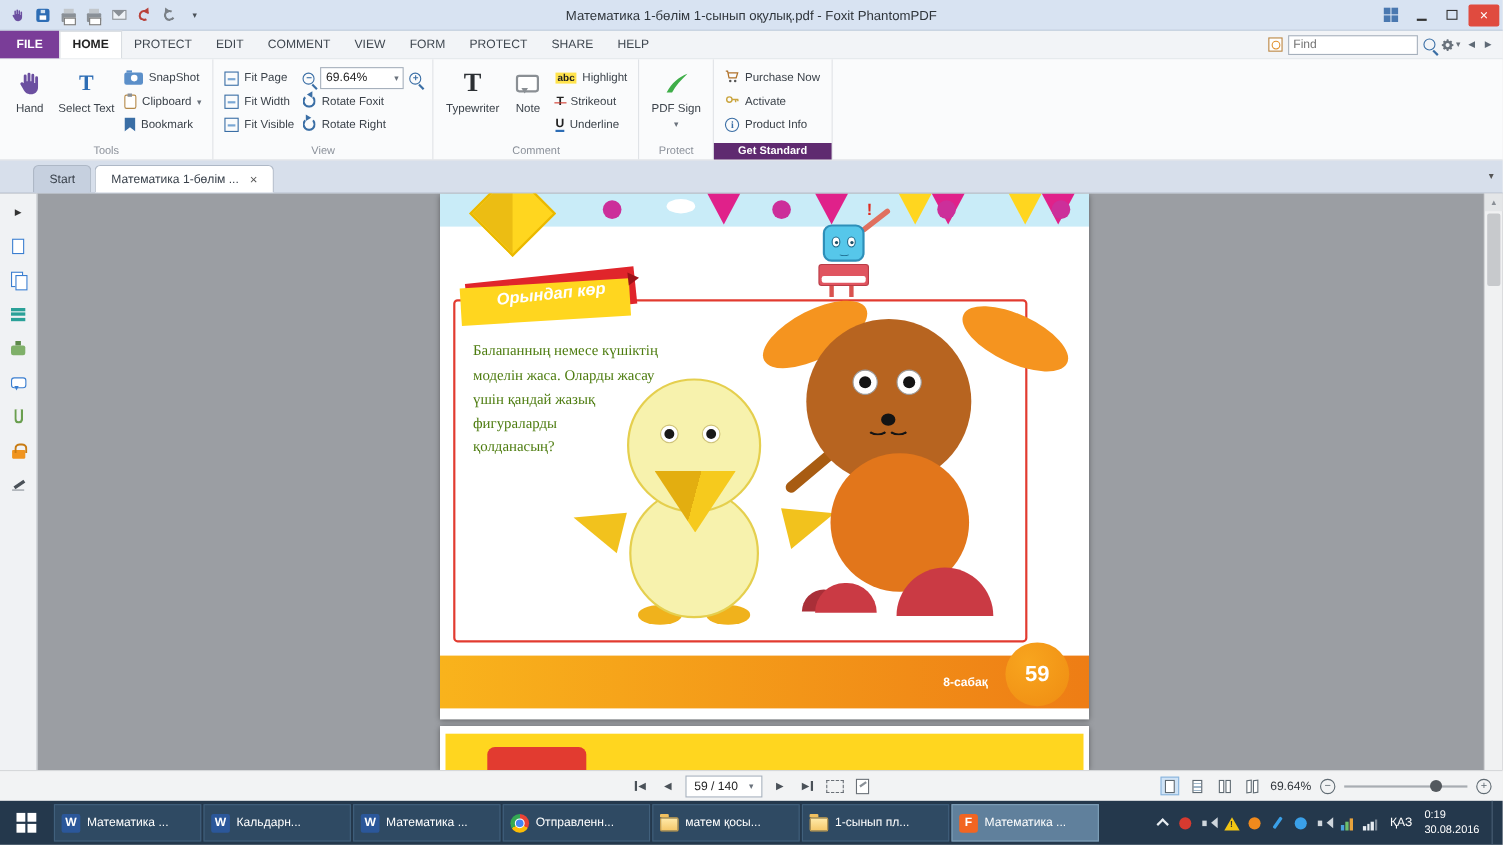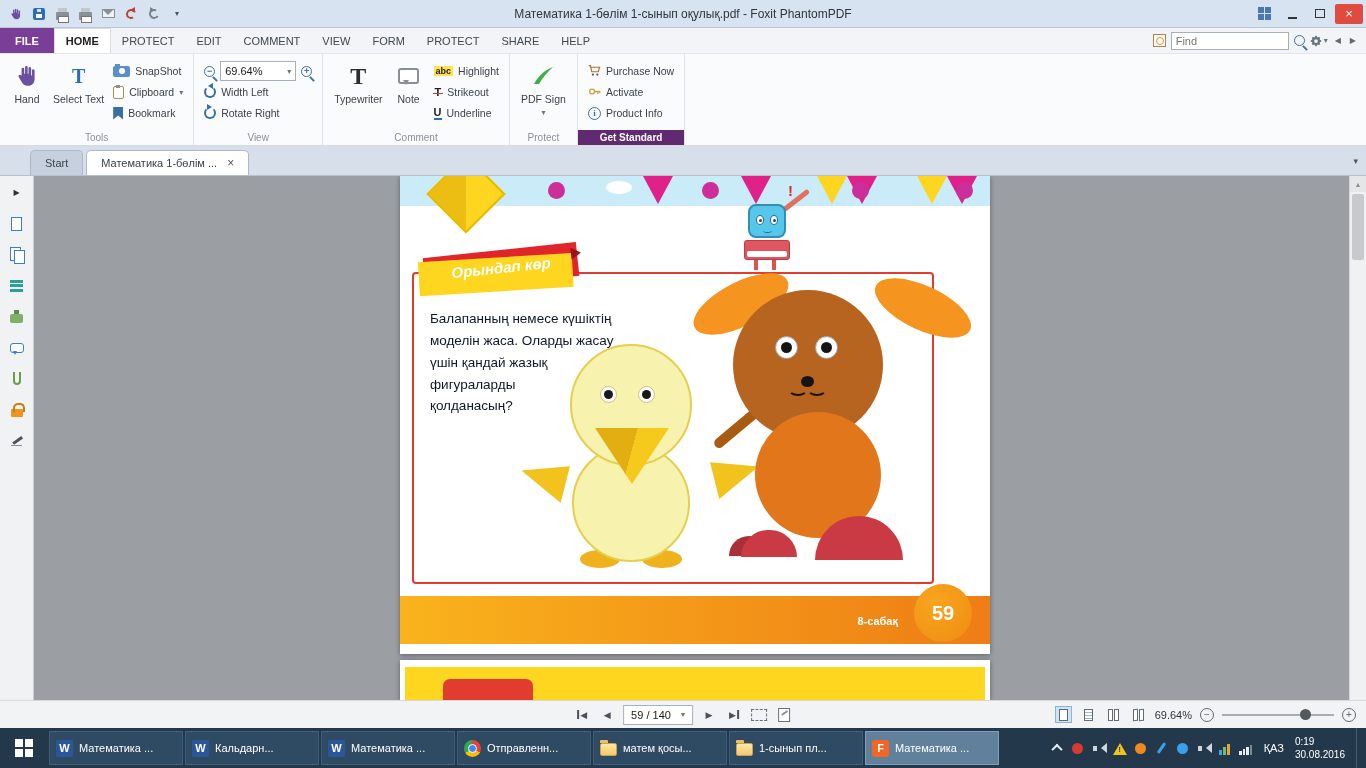--- a/index.html
+++ b/index.html
@@ -135,21 +135,21 @@
 .r-mouth{position:absolute;left:12px;top:21px;width:11px;height:6px;border:1.5px solid transparent;border-bottom-color:#1d6b8e;border-radius:50%;}
 .r-body{position:absolute;left:14px;top:42px;width:46px;height:20px;background:#e05560;border:1px solid #b93c47;border-radius:3px;}
 .r-body::after{content:"";position:absolute;left:2px;bottom:2px;right:2px;height:6px;background:#fff;border-radius:2px;}
 .r-leg{position:absolute;top:62px;width:4px;height:10px;background:#d9534f;}
 .r-leg.l{left:24px;}.r-leg.r{left:42px;}
 
 .redbox{position:absolute;left:12px;top:96px;width:522px;height:312px;border:2px solid var(--c-page-red,#e23b30);border-radius:4px;background:#fff;}
 .banner{position:absolute;left:24px;top:74px;width:154px;height:34px;background:var(--c-banner-red,#e0252b);transform:rotate(-6deg);display:flex;align-items:center;justify-content:center;color:#fff;font-style:italic;font-weight:bold;font-size:15px;z-index:5;}
 .banner::before{content:"";position:absolute;left:-6px;bottom:-7px;width:100%;height:100%;background:var(--c-yellow,#ffd61f);z-index:-1;transform:rotate(2.5deg);}
 .banner::after{content:"";position:absolute;right:-10px;top:5px;border:6px solid transparent;border-left:10px solid #9c1218;}
-.task-text{position:absolute;left:30px;top:132px;width:218px;font-size:13.5px;line-height:1.62;color:#0f172a;}
+.task-text{position:absolute;left:30px;top:132px;width:218px;font-size:13.5px;line-height:1.62;color:#4d7c0f;font-family:Liberation Serif, serif;}
 
 .chick{position:absolute;left:140px;top:168px;width:200px;height:240px;}
 .wing{position:absolute;width:0;height:0;border-top:16px solid transparent;border-bottom:22px solid transparent;}
 .wing.wl{left:-20px;top:116px;border-right:46px solid var(--c-gold,#f2c21d);transform:rotate(14deg);}
 .wing.wr{right:-20px;top:112px;border-left:46px solid var(--c-gold,#f2c21d);transform:rotate(-14deg);}
 .cfoot{position:absolute;width:40px;height:18px;background:#f0b21c;border-radius:50%;}
 .cfoot.fl{left:40px;top:206px;}.cfoot.fr{left:102px;top:206px;}
 .cbody{position:absolute;left:32px;top:100px;width:118px;height:118px;border-radius:50%;background:var(--c-chick-body,#f7f2ad);border:2px solid var(--c-chick-outline,#e5cf4e);}
 .chead{position:absolute;left:30px;top:0;width:122px;height:122px;border-radius:50%;background:var(--c-chick-body,#f7f2ad);border:2px solid var(--c-chick-outline,#e5cf4e);}
 .beak{position:absolute;left:55px;top:84px;width:74px;height:56px;background:linear-gradient(105deg,#e3ae10 48%,#f6ca1d 48%);clip-path:polygon(0 0,100% 0,50% 100%);}
@@ -349,30 +349,44 @@
           <span class="i-bm"></span>
           <span>Bookmark</span>
         </div>
       </div>
       <div class="grp-label">Tools</div>
     </div>
 
     <div class="rgroup">
       <div class="smallcol">
         <div class="smallrow">
+          <span class="i-fit"></span>
+          <span>Fit Page</span>
+        </div>
+        <div class="smallrow">
+          <span class="i-fit"></span>
+          <span>Fit Width</span>
+        </div>
+        <div class="smallrow">
+          <span class="i-fit"></span>
+          <span>Fit Visible</span>
+        </div>
+      </div>
+      <div class="smallcol">
+        <div class="smallrow">
           <span class="i-mag">−</span>
           <span class="zoom-combo">
             <span>69.64%</span>
             <span class="caret">▾</span>
           </span>
           <span class="i-mag">+</span>
         </div>
         <div class="smallrow">
           <span class="i-rot"></span>
-          <span>Width Left</span>
+          <span>Rotate Foxit</span>
         </div>
         <div class="smallrow">
           <span class="i-rot right"></span>
           <span>Rotate Right</span>
         </div>
       </div>
       <div class="grp-label">View</div>
     </div>
 
     <div class="rgroup">

